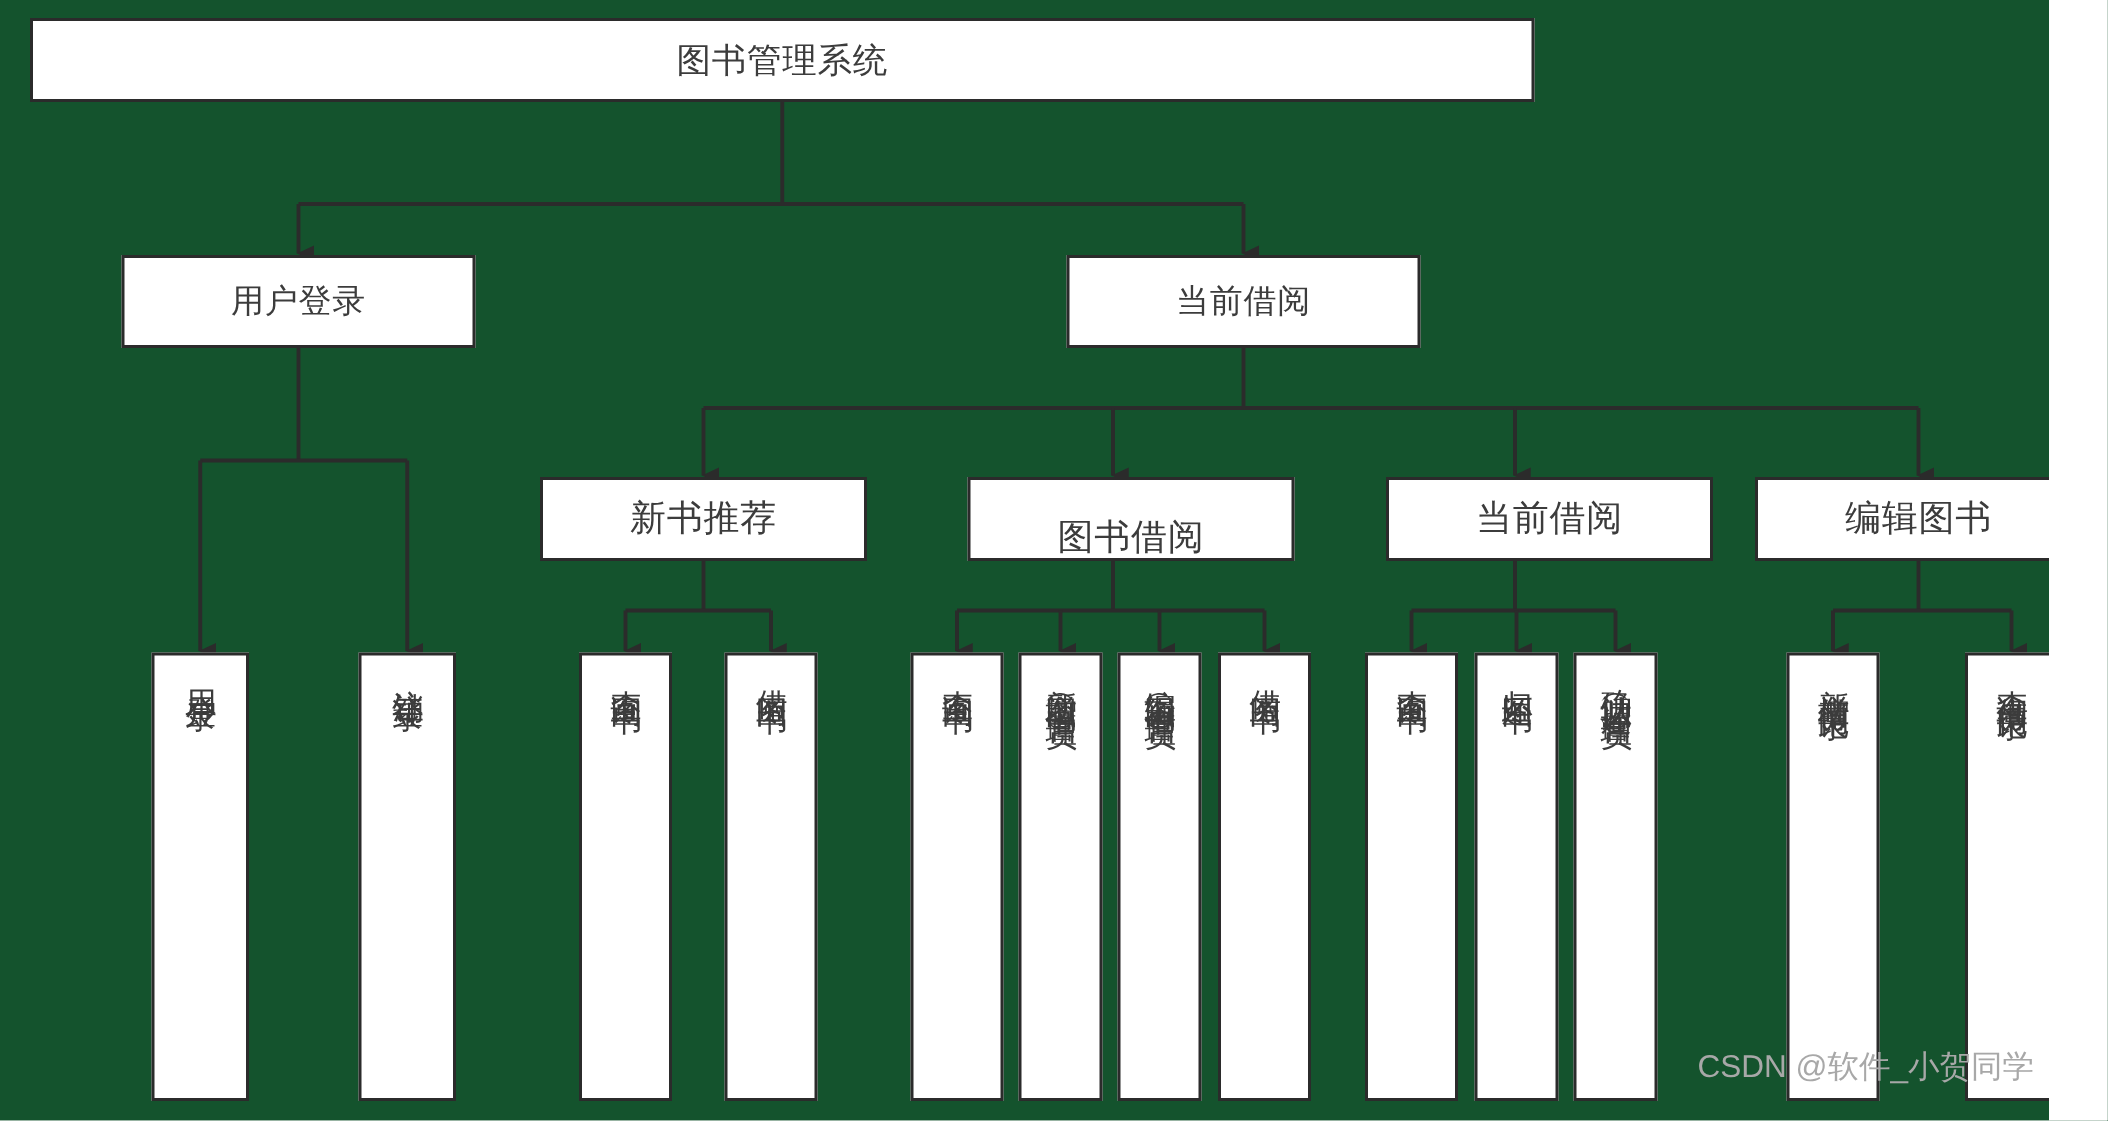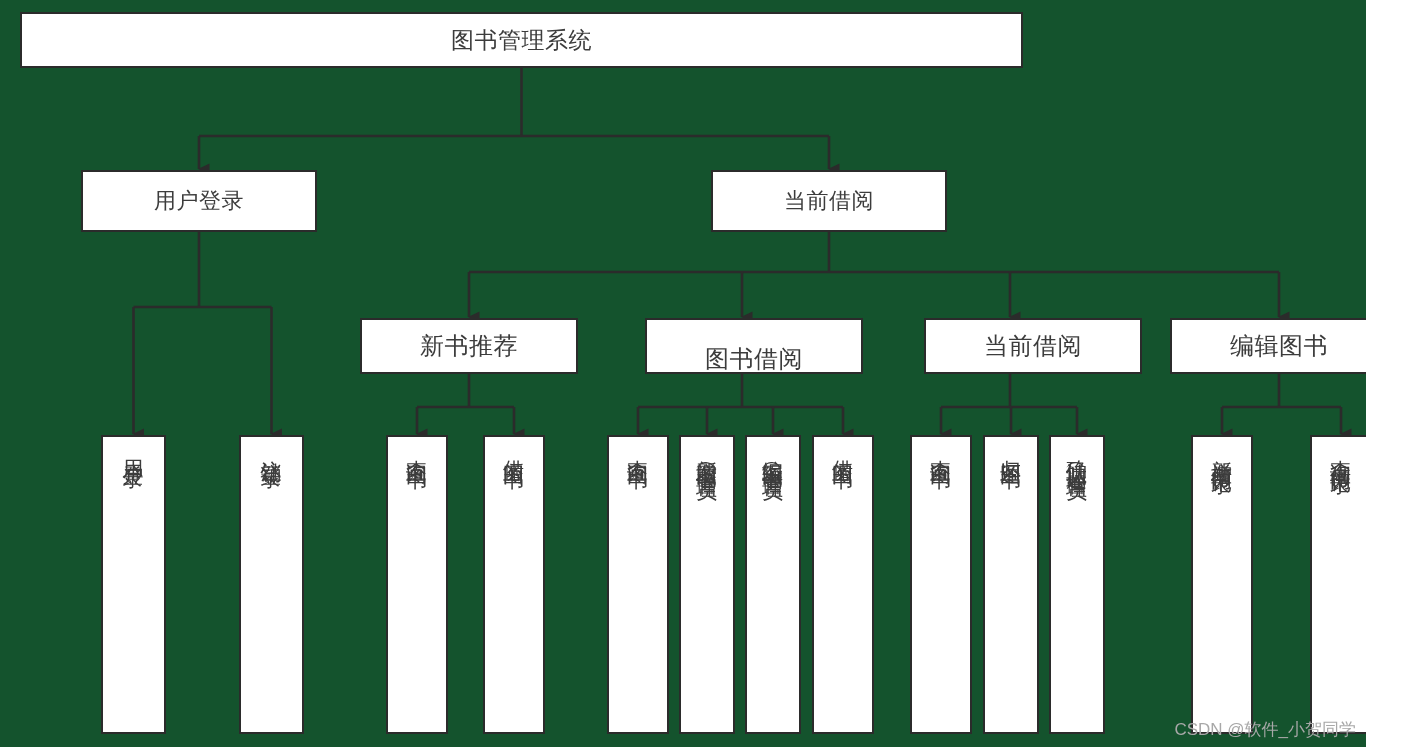--- a/index.html
+++ b/index.html
@@ -57,22 +57,22 @@
     line-height: 1;
     white-space: nowrap;
   }
   .node.root .label { font-size: 23px; }
   .node.lvl2 .label { font-size: 22px; }
   .node.lvl3 .label { font-size: 24px; }
 
   #watermark {
     position: absolute;
     right: 10px;
-    bottom: 6px;
-    font-size: 17px;
+    bottom: 22px;
+    font-size: 21px;
     color: #a8a8a8;
     z-index: 6;
     white-space: nowrap;
     user-select: none;
   }
 </style>
 </head>
 <body>
 
 <div id="canvas">

